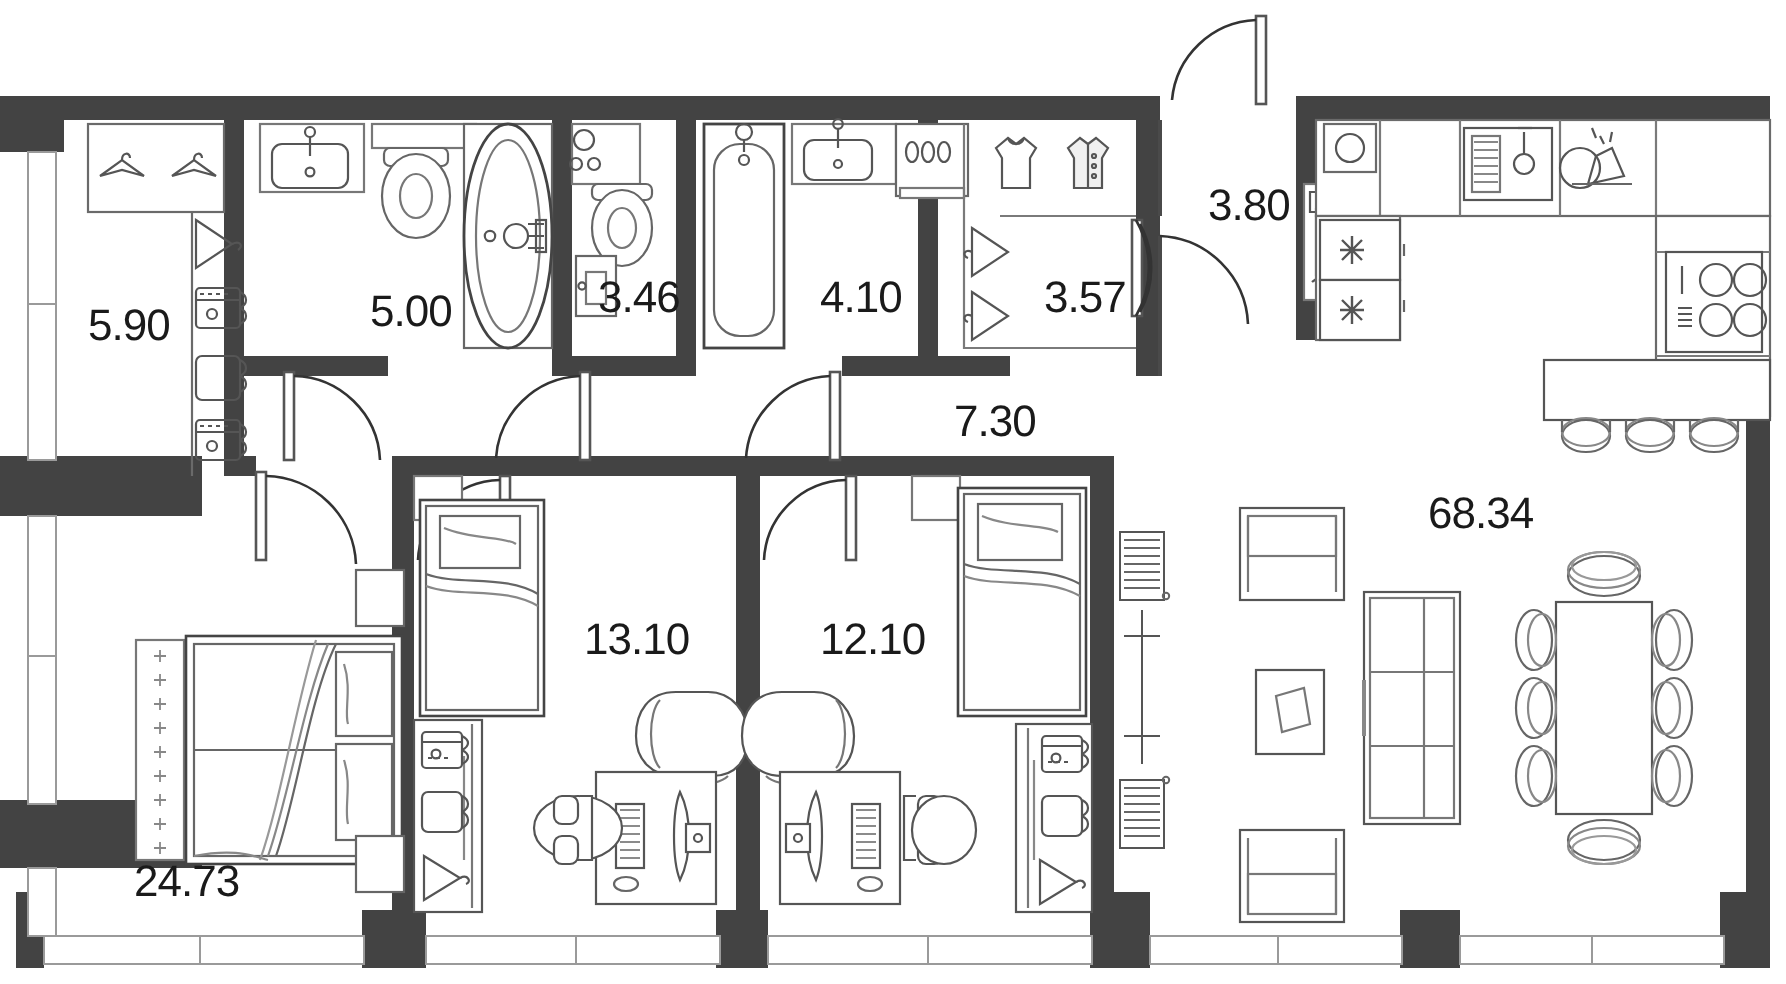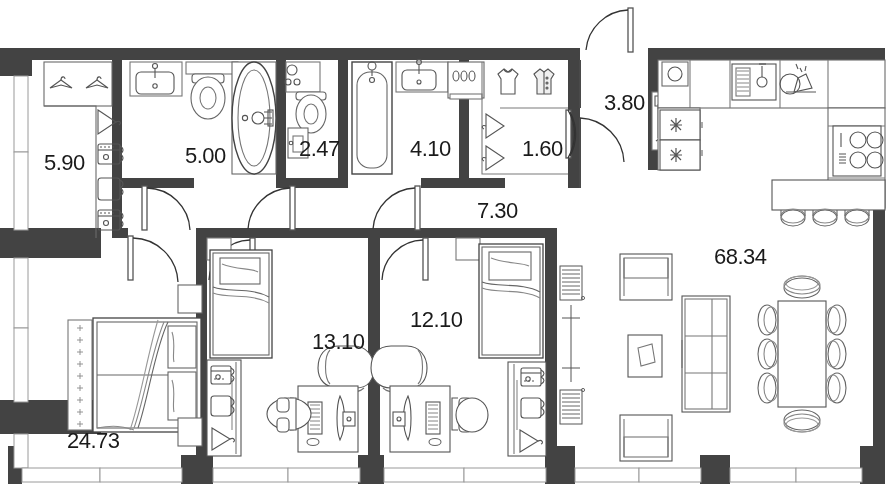--- a/index.html
+++ b/index.html
@@ -599,23 +599,23 @@
     <g>
       <path d="M571,305 L571,382" stroke="#555"></path>
       <path d="M562,318 L580,318 M562,368 L580,368" stroke="#555"></path>
     </g>
   </g>
 
 </svg>
 
 <div class="area-label" style="left:44px;top:150px;">5.90</div>
 <div class="area-label" style="left:160px;top:143px;margin-left:25px;">5.00</div>
-<div class="area-label" style="left:299px;top:136px;">2.47</div>
+<div class="area-label" style="left:299px;top:136px;">3.46</div>
 <div class="area-label" style="left:410px;top:136px;">4.10</div>
-<div class="area-label" style="left:522px;top:136px;">1.60</div>
+<div class="area-label" style="left:522px;top:136px;">3.57</div>
 <div class="area-label" style="left:604px;top:90px;">3.80</div>
 <div class="area-label" style="left:477px;top:198px;text-align:right;">7.30</div>
 <div class="area-label" style="left:67px;top:428px;">24.73</div>
-<div class="area-label" style="left:312px;top:307px;margin-top:22px;">13.10</div>
+<div class="area-label" style="left:292px;top:307px;">13.10</div>
 <div class="area-label" style="left:410px;top:307px;">12.10</div>
 <div class="area-label" style="left:714px;top:244px;">68.34</div>
 
 </div>
 
 </body></html>

